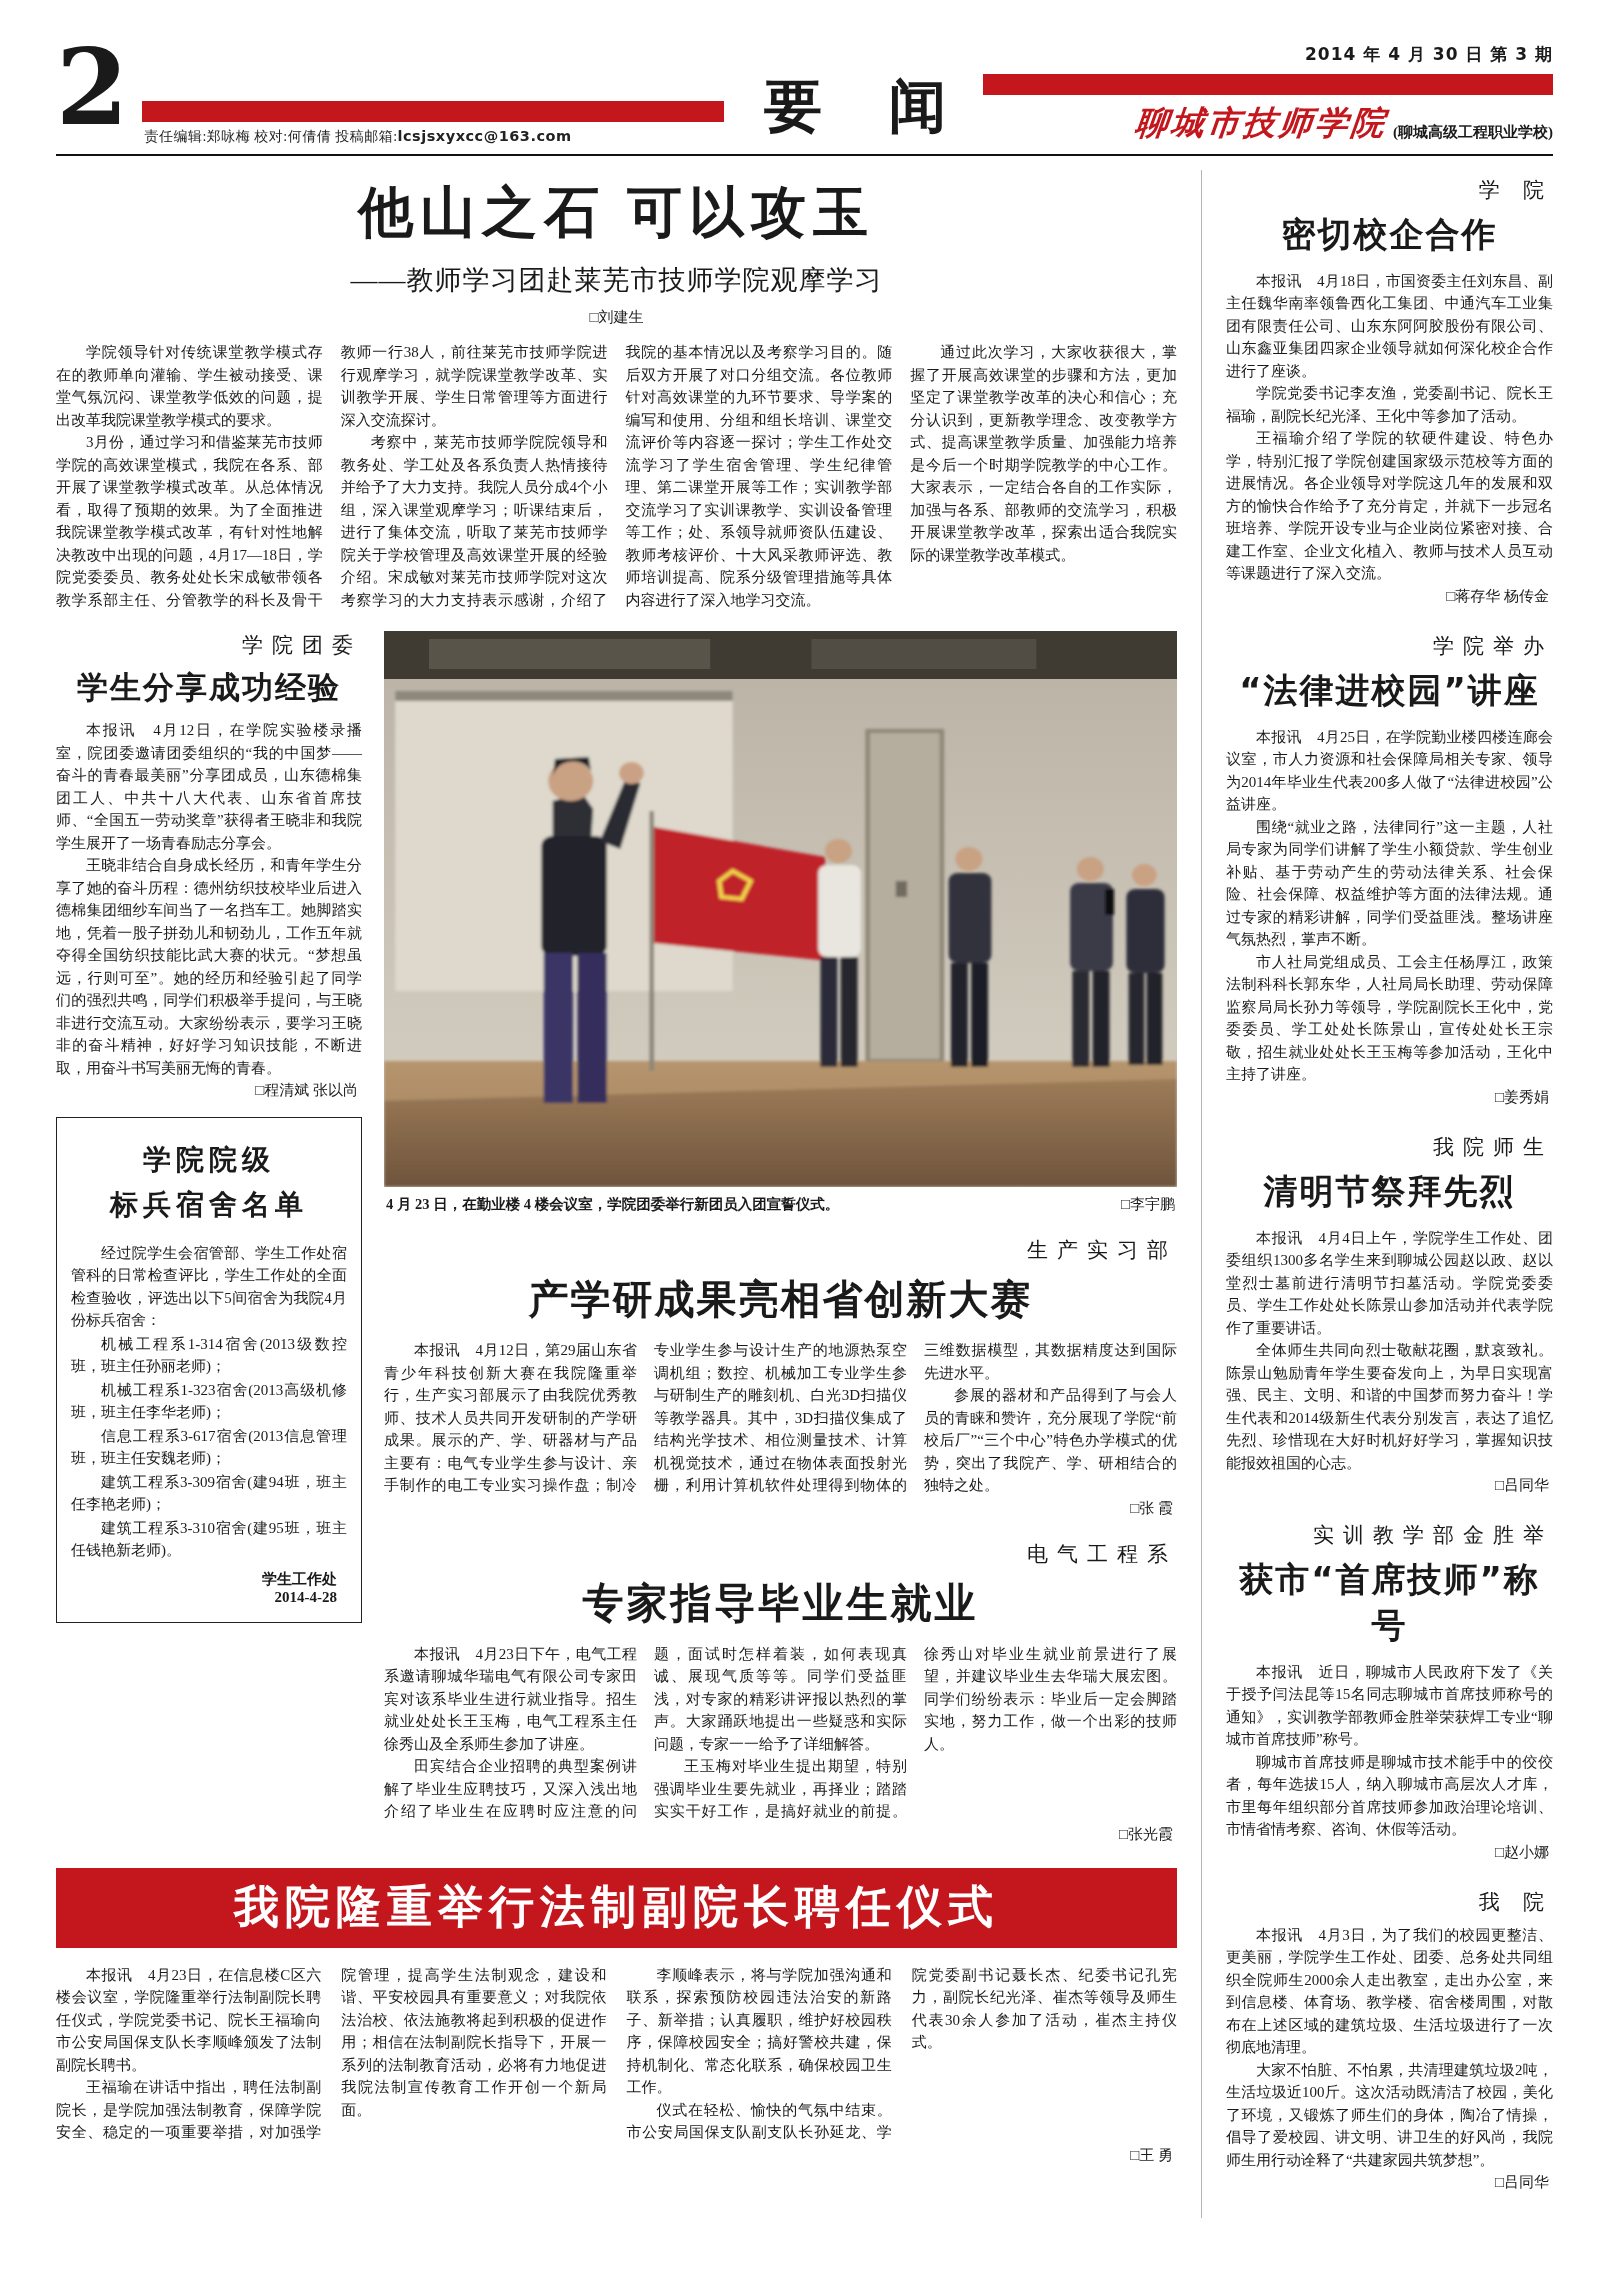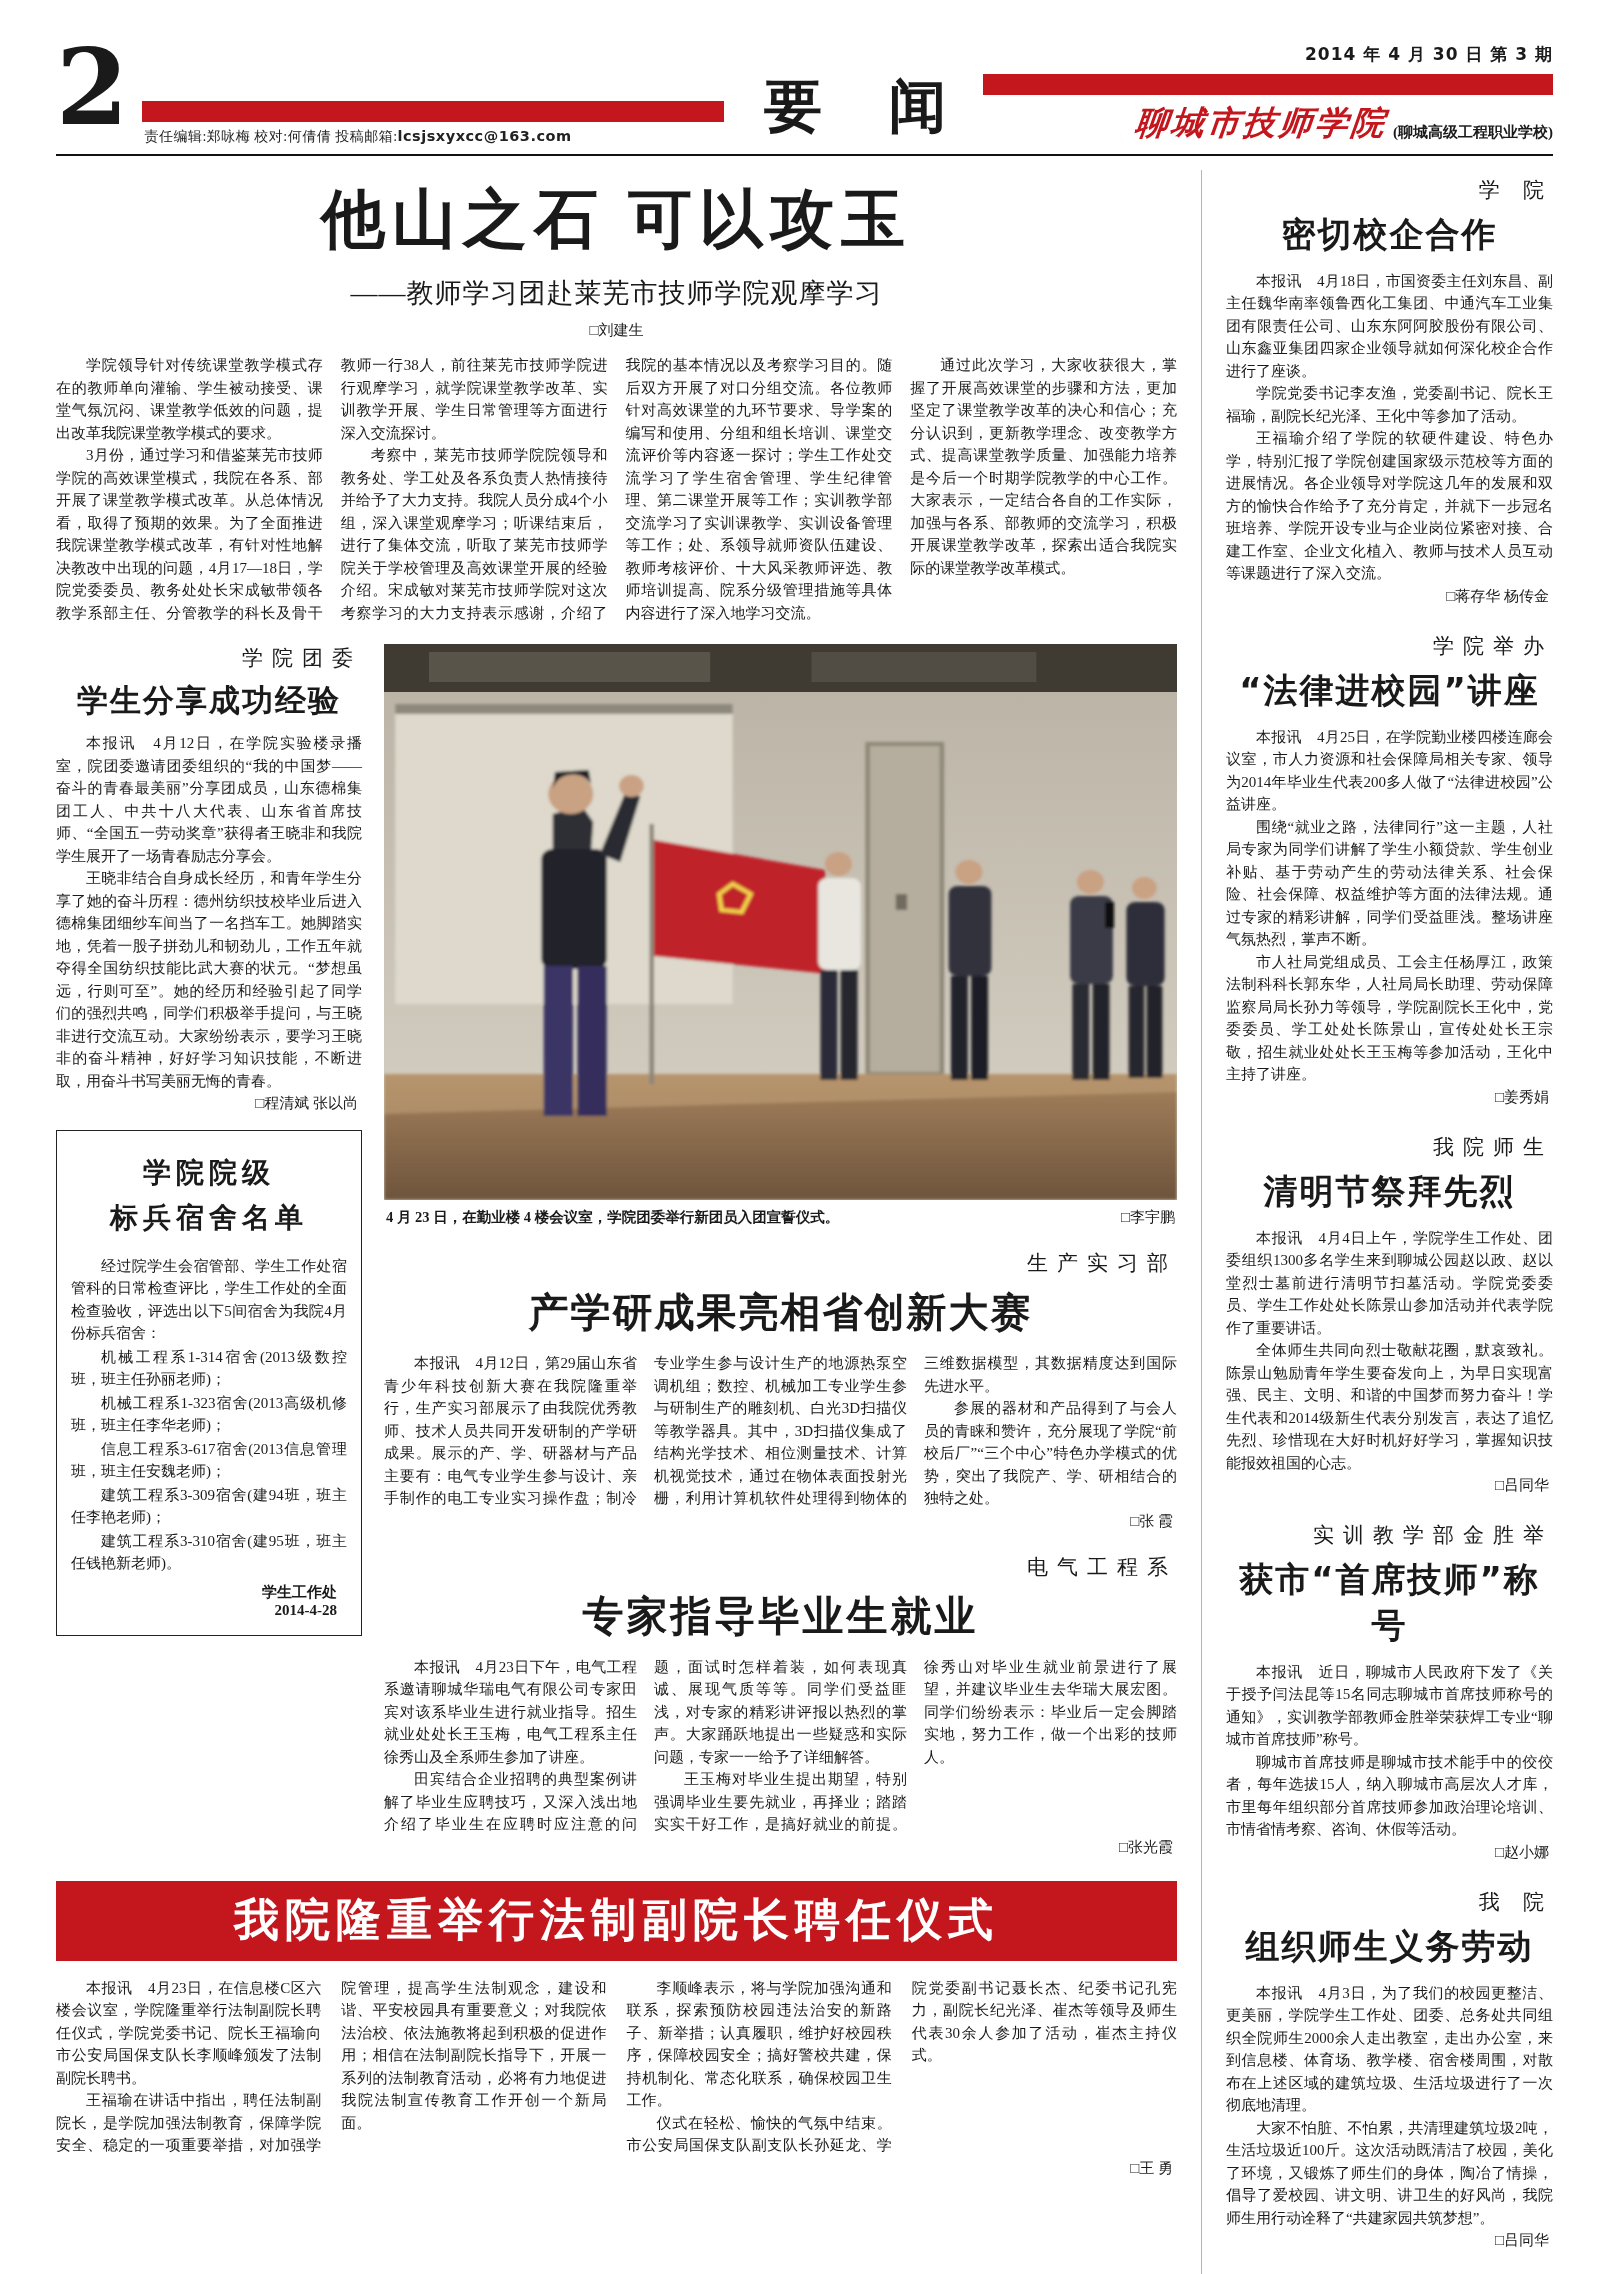--- a/index.html
+++ b/index.html
@@ -38,21 +38,21 @@
   
   .content { display:flex; margin-top:14px; }
   .main { flex:1 1 auto; min-width:0; }
   .sidebar { width:352px; flex:0 0 352px; margin-left:24px; padding-left:24px; border-left:1px solid #b5b5b5; }
 
   
   p.tx { font-size:15px; line-height:1.5; text-align:justify; text-indent:2em; }
   .by-r { text-align:right; font-size:15px; margin-top:2px; padding-right:4px; }
 
   
-  .lead-hl { text-align:center; font-size:64px; font-weight:900; letter-spacing:7px;
+  .lead-hl { text-align:center; font-size:55px; font-weight:900; letter-spacing:7px;
     font-family:"Liberation Serif","DejaVu Serif",serif; margin-top:6px; }
   .lead-sub { text-align:center; font-size:27px; margin-top:12px; letter-spacing:1px; }
   .lead-by { text-align:center; font-size:15px; margin:10px 0 14px; color:#222; }
   .lead-body { column-count:4; column-gap:18px; }
 
   
   .kicker { text-align:right; font-size:21px; letter-spacing:9px; margin-bottom:8px;
     font-family:"Liberation Serif","DejaVu Serif",serif; }
   .hl { text-align:center; font-weight:900; font-family:"DejaVu Sans","Liberation Sans",sans-serif; }
 
@@ -309,21 +309,20 @@
         <h2 class="hl">获市“首席技师”称号</h2>
         <div>
             <p class="tx">本报讯　近日，聊城市人民政府下发了《关于授予闫法昆等15名同志聊城市首席技师称号的通知》，实训教学部教师金胜举荣获焊工专业“聊城市首席技师”称号。</p>
             <p class="tx">聊城市首席技师是聊城市技术能手中的佼佼者，每年选拔15人，纳入聊城市高层次人才库，市里每年组织部分首席技师参加政治理论培训、市情省情考察、咨询、休假等活动。</p>
           </div>
         <div class="by-r">□赵小娜</div>
       </article>
 
       <article class="sb-art">
         <div class="kicker">我 院</div>
-        <h2 class="hl">组织师生义务劳动</h2>
         <div>
             <p class="tx">本报讯　4月3日，为了我们的校园更整洁、更美丽，学院学生工作处、团委、总务处共同组织全院师生2000余人走出教室，走出办公室，来到信息楼、体育场、教学楼、宿舍楼周围，对散布在上述区域的建筑垃圾、生活垃圾进行了一次彻底地清理。</p>
             <p class="tx">大家不怕脏、不怕累，共清理建筑垃圾2吨，生活垃圾近100斤。这次活动既清洁了校园，美化了环境，又锻炼了师生们的身体，陶冶了情操，倡导了爱校园、讲文明、讲卫生的好风尚，我院师生用行动诠释了“共建家园共筑梦想”。</p>
           </div>
         <div class="by-r">□吕同华</div>
       </article>
 
     </aside>
   </div>
 </div>

